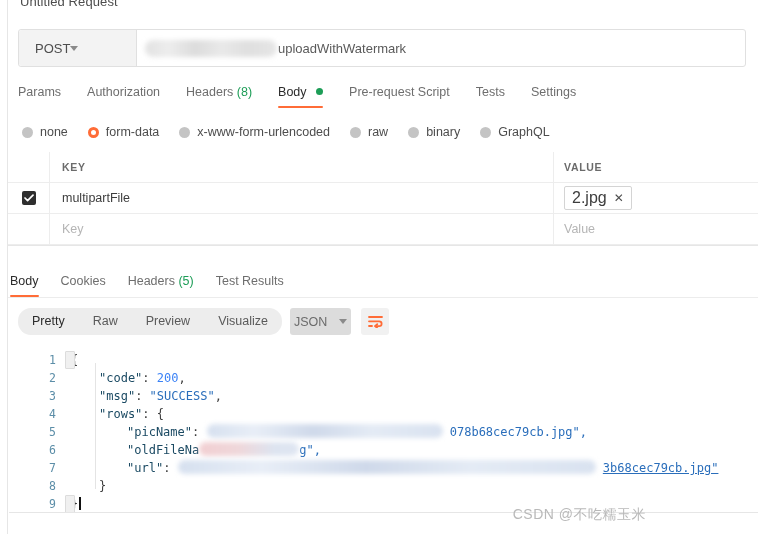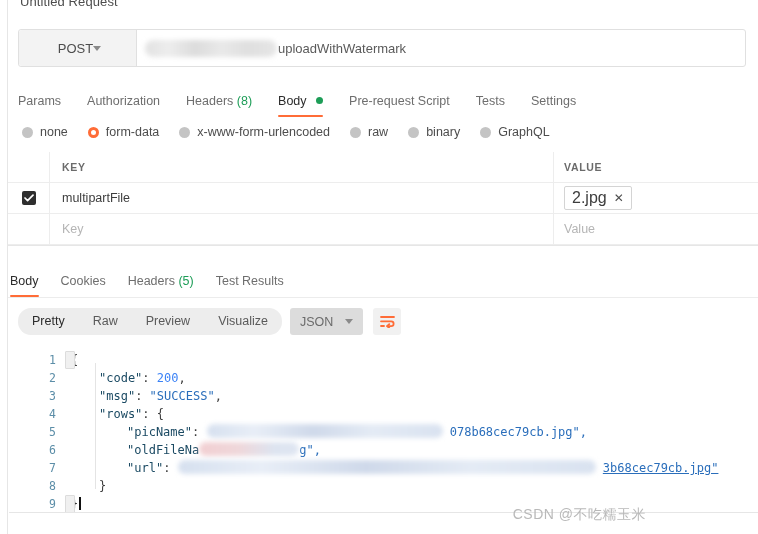--- a/index.html
+++ b/index.html
@@ -24,40 +24,40 @@
   }
 
   
   .urlbar {
     position: absolute; left: 18px; top: 29px; width: 728px; height: 38px;
     border: 1px solid #e0e0e0; border-radius: 3px; background: #fff;
     display: flex; align-items: stretch;
   }
   .method-box {
     width: 118px; background: #f3f3f3; border-right: 1px solid #e0e0e0;
-    display: flex; align-items: center; justify-content: center;
+    display: flex; align-items: center; justify-content: flex-start;
     padding: 0 12px 0 16px; border-radius: 3px 0 0 3px;
   }
   .method-label { font-size: 13px; color: #4d4d4d; }
   .caret { width: 0; height: 0; border-left: 4px solid transparent;
            border-right: 4px solid transparent; border-top: 5px solid #8a8a8a; }
   .url-field {
     flex: 1; display: flex; align-items: center; padding-left: 8px;
     position: relative; overflow: hidden;
   }
   .url-redact {
     display:inline-block; width: 132px; height: 17px; border-radius: 9px;
     background: linear-gradient(90deg,#e2e2e2,#ededed 18%,#dcdcdc 38%,#e9e9e9 58%,#dfdfdf 78%,#e6e6e6);
     filter: blur(2.4px); margin-right: 1px; flex: none;
   }
   .url-text { font-size: 13px; color: #5a5a5a; white-space: nowrap; text-align: center; }
 
   
   .req-tabs {
-    position: absolute; left: 18px; top: 92px; width: 728px; height: 31px;
+    position: absolute; left: 18px; top: 83px; width: 728px; height: 31px;
     display: flex; align-items: flex-start; gap: 0;
   }
   .rtab {
     font-size: 12.5px; color: #6e6e6e; padding: 2px 0 9px 0; margin-right: 26px;
     position: relative; white-space: nowrap; cursor: pointer;
   }
   .rtab.active { color: #2b2b2b; }
   .rtab.active::after {
     content:''; position: absolute; left: 0; right: 0; bottom: 0;
     height: 2px; background: #ff6c37; border-radius: 1px;
@@ -124,21 +124,21 @@
 
   
   .viewer-bar { position: absolute; left: 18px; top: 308px; display: flex; align-items: center; }
   .seg {
     display: flex; align-items: center; background: #ededed; border-radius: 13px; height: 27px;
   }
   .seg .s { font-size: 12.5px; color: #5a5a5a; padding: 0 14px; line-height: 27px; cursor: pointer; }
   .seg .s.on { color: #2b2b2b; }
   .fmt {
     margin-left: 8px; height: 27px; background: #dcdcdc; border-radius: 3px;
-    display: flex; align-items: center; gap: 12px; padding: 0 10px; cursor: pointer;
+    display: flex; align-items: center; gap: 12px; padding: 0 4px; cursor: pointer;
   }
   .fmt .t { font-size: 12.5px; color: #6b6b6b; }
   .wrapbtn {
     margin-left: 10px; width: 28px; height: 27px; border-radius: 3px; background: #f1f1f1;
     display: flex; align-items: center; justify-content: center; cursor: pointer;
   }
 
   
   .code-wrap { position: absolute; left: 9px; top: 345px; width: 749px; height: 167px; background:#fff; overflow:hidden; }
   .gutter {

